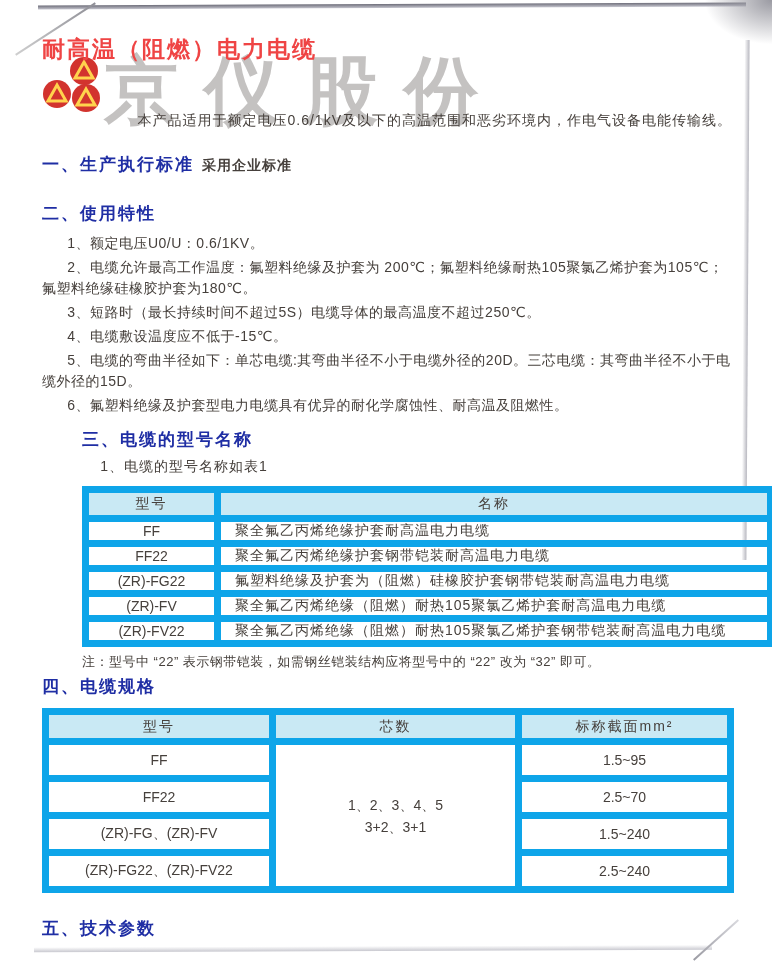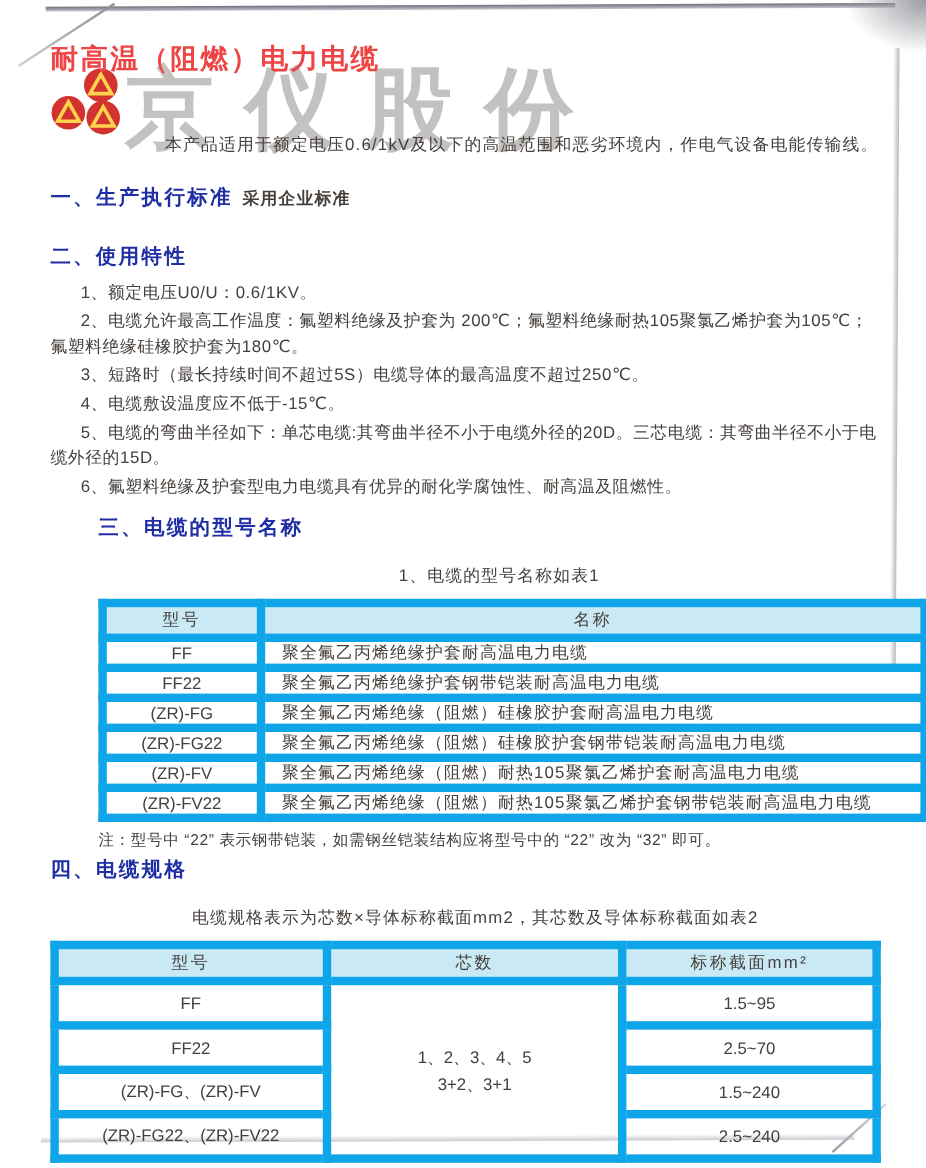--- a/index.html
+++ b/index.html
@@ -70,21 +70,21 @@
     font-size: 14px; font-weight: bold; color: #46403c; letter-spacing: 1px; margin-left: 8px;
   }
   .sec1 { margin-top: 22px; }
   .sec2 { margin-top: 26px; }
   .item-list { margin-top: 8px; }
   .item {
     font-size: 14px; line-height: 21px; letter-spacing: 0.5px;
     text-indent: 1.8em; margin-top: 3px;
   }
   .sec3 { margin-top: 12px; padding-left: 40px; }
-  .sub-line { font-size: 14px; margin-top: 20px; text-indent: 1.3em; letter-spacing: 1px; text-align: center; }
+  .sub-line { font-size: 14px; margin-top: 7px; text-indent: 1.3em; letter-spacing: 1px; }
   
   table { border-collapse: collapse; width: 692px; margin-top: 10px; }
   th, td {
     border: 7px solid #0ea5e9; font-size: 14px; color: #46403c;
     text-align: center; vertical-align: middle;
   }
   thead th { background: #c9e9f4; font-weight: normal; letter-spacing: 2px; }
   .t1 th { height: 29px; }
   .t1 td { height: 25px; }
   .t1 .col-model { width: 132px; }
@@ -160,44 +160,39 @@
         <tbody>
           <tr>
             <td>FF</td>
             <td class="name-cell">聚全氟乙丙烯绝缘护套耐高温电力电缆</td>
           </tr>
           <tr>
             <td>FF22</td>
             <td class="name-cell">聚全氟乙丙烯绝缘护套钢带铠装耐高温电力电缆</td>
           </tr>
           <tr>
-            <td>(ZR)-FG</td>
-            <td class="name-cell">聚全氟乙丙烯绝缘（阻燃）硅橡胶护套耐高温电力电缆</td>
-          </tr>
-          <tr>
             <td>(ZR)-FG22</td>
-            <td class="name-cell">聚全氟乙丙烯绝缘（阻燃）硅橡胶护套钢带铠装耐高温电力电缆</td>
+            <td class="name-cell">氟塑料绝缘及护套为（阻燃）硅橡胶护套钢带铠装耐高温电力电缆</td>
           </tr>
           <tr>
             <td>(ZR)-FV</td>
             <td class="name-cell">聚全氟乙丙烯绝缘（阻燃）耐热105聚氯乙烯护套耐高温电力电缆</td>
           </tr>
           <tr>
             <td>(ZR)-FV22</td>
             <td class="name-cell">聚全氟乙丙烯绝缘（阻燃）耐热105聚氯乙烯护套钢带铠装耐高温电力电缆</td>
           </tr>
         </tbody>
       </table>
 
       <p class="note-line">注：型号中 “22” 表示钢带铠装，如需钢丝铠装结构应将型号中的 “22” 改为 “32” 即可。</p>
     </div>
 
     <div class="sec4">
       <div class="sec-heading">四、电缆规格</div>
-      <p class="sub-line">电缆规格表示为芯数×导体标称截面mm2，其芯数及导体标称截面如表2</p>
 
       <table class="t2">
         <thead>
           <tr>
             <th class="col-m">型号</th>
             <th class="col-c">芯数</th>
             <th>标称截面mm²</th>
           </tr>
         </thead>
         <tbody>

